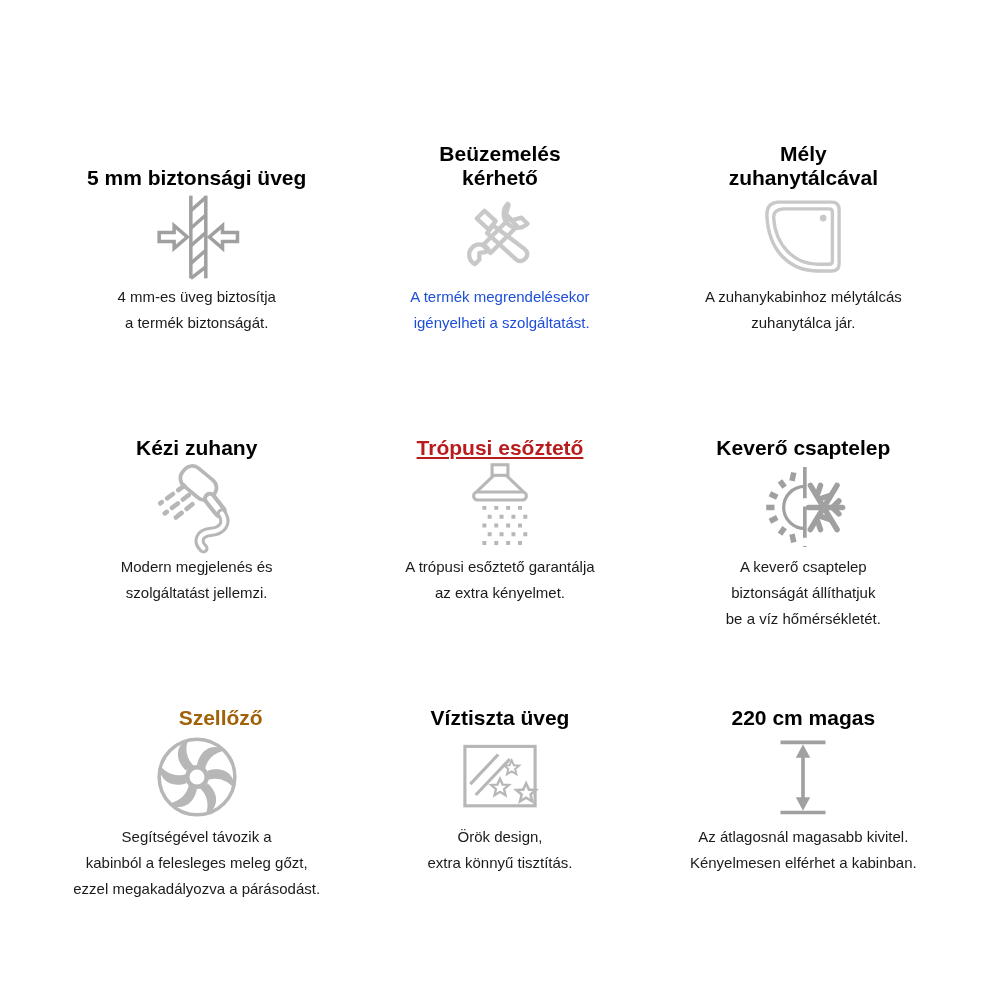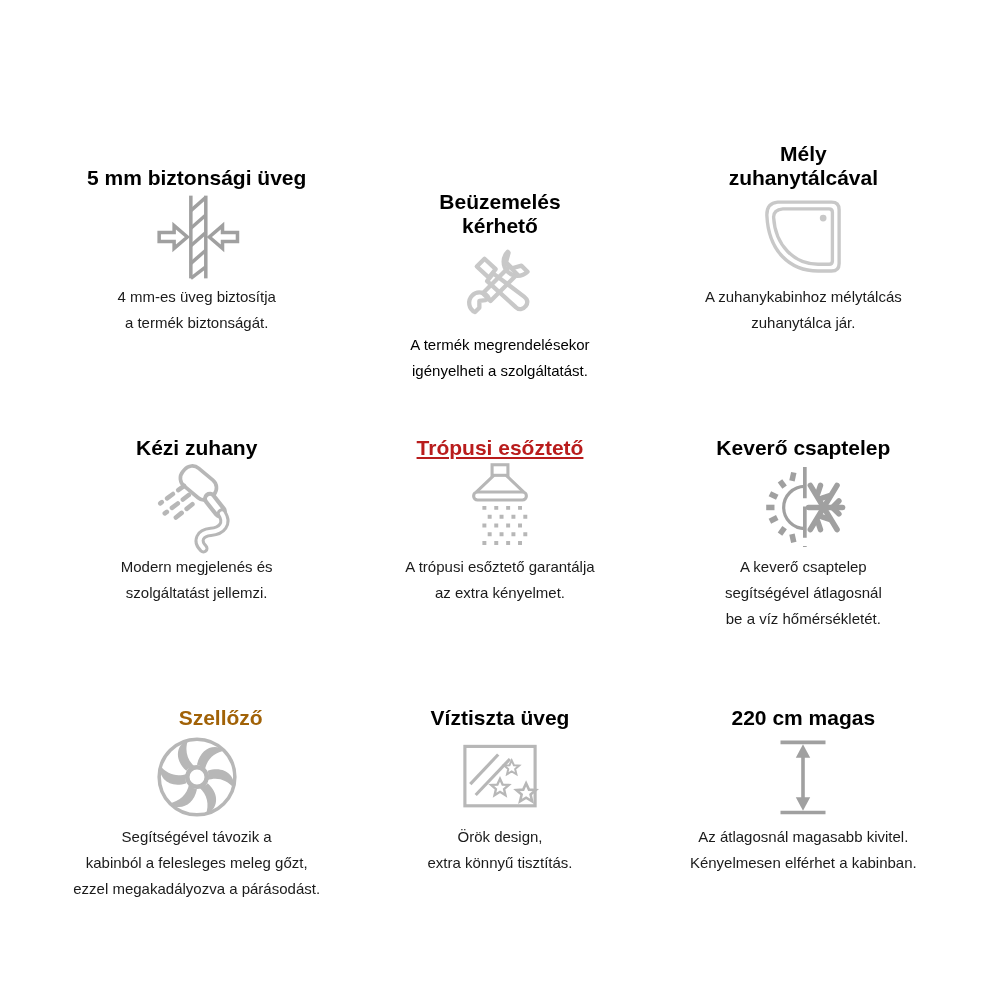--- a/index.html
+++ b/index.html
@@ -50,34 +50,34 @@
           <path d="M7,45 h17 v-8 l15,13 -15,13 v-8 h-17 z"></path>
           <path d="M96,45 h-17 v-8 l-15,13 15,13 v-8 h17 z"></path>
         </g>
       </svg>
     </div>
     <div class="feature-desc" style="color: rgb(27, 27, 27);">4 mm-es üveg biztosítja
 a termék biztonságát.</div>
   </div>
 
   <div class="feature-card">
-    <div class="feature-title" style="color: rgb(0, 0, 0); margin-top: 48px;">Beüzemelés
+    <div class="feature-title" style="color: rgb(0, 0, 0);">Beüzemelés
 kérhető</div>
     <div class="icon-box">
       <svg class="ic-light" width="86" height="82" viewBox="0 0 100 95">
         <g fill="none" stroke="currentColor" stroke-width="5" stroke-linecap="round" stroke-linejoin="round">
           <path d="M59,9 a16,16 0 1 0 23,23 l-7,-7 -11,3 -7,-7 3,-11 z"></path>
           <path d="M61,26 l9,9 -31,31 -9,-9 z"></path>
           <path d="M37,63 a12,12 0 1 0 -16,16 l5,-5 0,-8 7,-1 z"></path>
           <path d="M23,26 l9,-9 13,12 -8,10 z"></path>
           <path d="M42,34 l-7,9 33,30 c4,4 9,3 12,-1 c3,-4 2,-8 -2,-11 z"></path>
         </g>
       </svg>
     </div>
-    <div class="feature-desc" style="color: #000000;">A termék megrendelésekor
+    <div class="feature-desc" style="color: #1d4ed8; text-align: right;">A termék megrendelésekor
 igényelheti a szolgáltatást.</div>
   </div>
 
   <div class="feature-card">
     <div class="feature-title" style="color: rgb(0, 0, 0);">Mély
 zuhanytálcával</div>
     <div class="icon-box">
       <svg class="ic-light" width="84" height="80" viewBox="0 0 100 95">
         <g fill="none" stroke="currentColor" stroke-width="4">
           <path d="M20,6 H84 Q93,6 93,15 V79 Q93,88 84,88 H68 C34,88 9,64 7,22 Q6.5,7 20,6 Z"></path>
@@ -155,21 +155,21 @@
         </g>
         <g stroke="currentColor" stroke-width="6" fill="none" stroke-linecap="round">
           <line x1="56" y1="48" x2="93" y2="48"></line>
           <line x1="58" y1="24" x2="87" y2="72"></line>
           <line x1="58" y1="72" x2="87" y2="24"></line>
           <path d="M82,48 l7,-7 M82,48 l7,7 M70,38 l9,-3 M70,58 l9,3 M66,33 l3,-9 M66,63 l3,9"></path>
         </g>
       </svg>
     </div>
     <div class="feature-desc" style="color: rgb(27, 27, 27);">A keverő csaptelep
-segítségével átlagosnál
+biztonságát állíthatjuk
 be a víz hőmérsékletét.</div>
   </div>
 
   <div class="feature-card">
     <div class="feature-title" style="color: #a16207; margin-left: 48px;">Szellőző</div>
     <div class="icon-box">
       <svg class="ic-mid" width="88" height="88" viewBox="0 0 100 100">
         <defs>
           <path id="fanblade" d="M50,36 C54,17 70,11 82,20 C70,22 61,30 59,42 C56,38.5 53,36.5 50,36 Z"></path>
         </defs>

